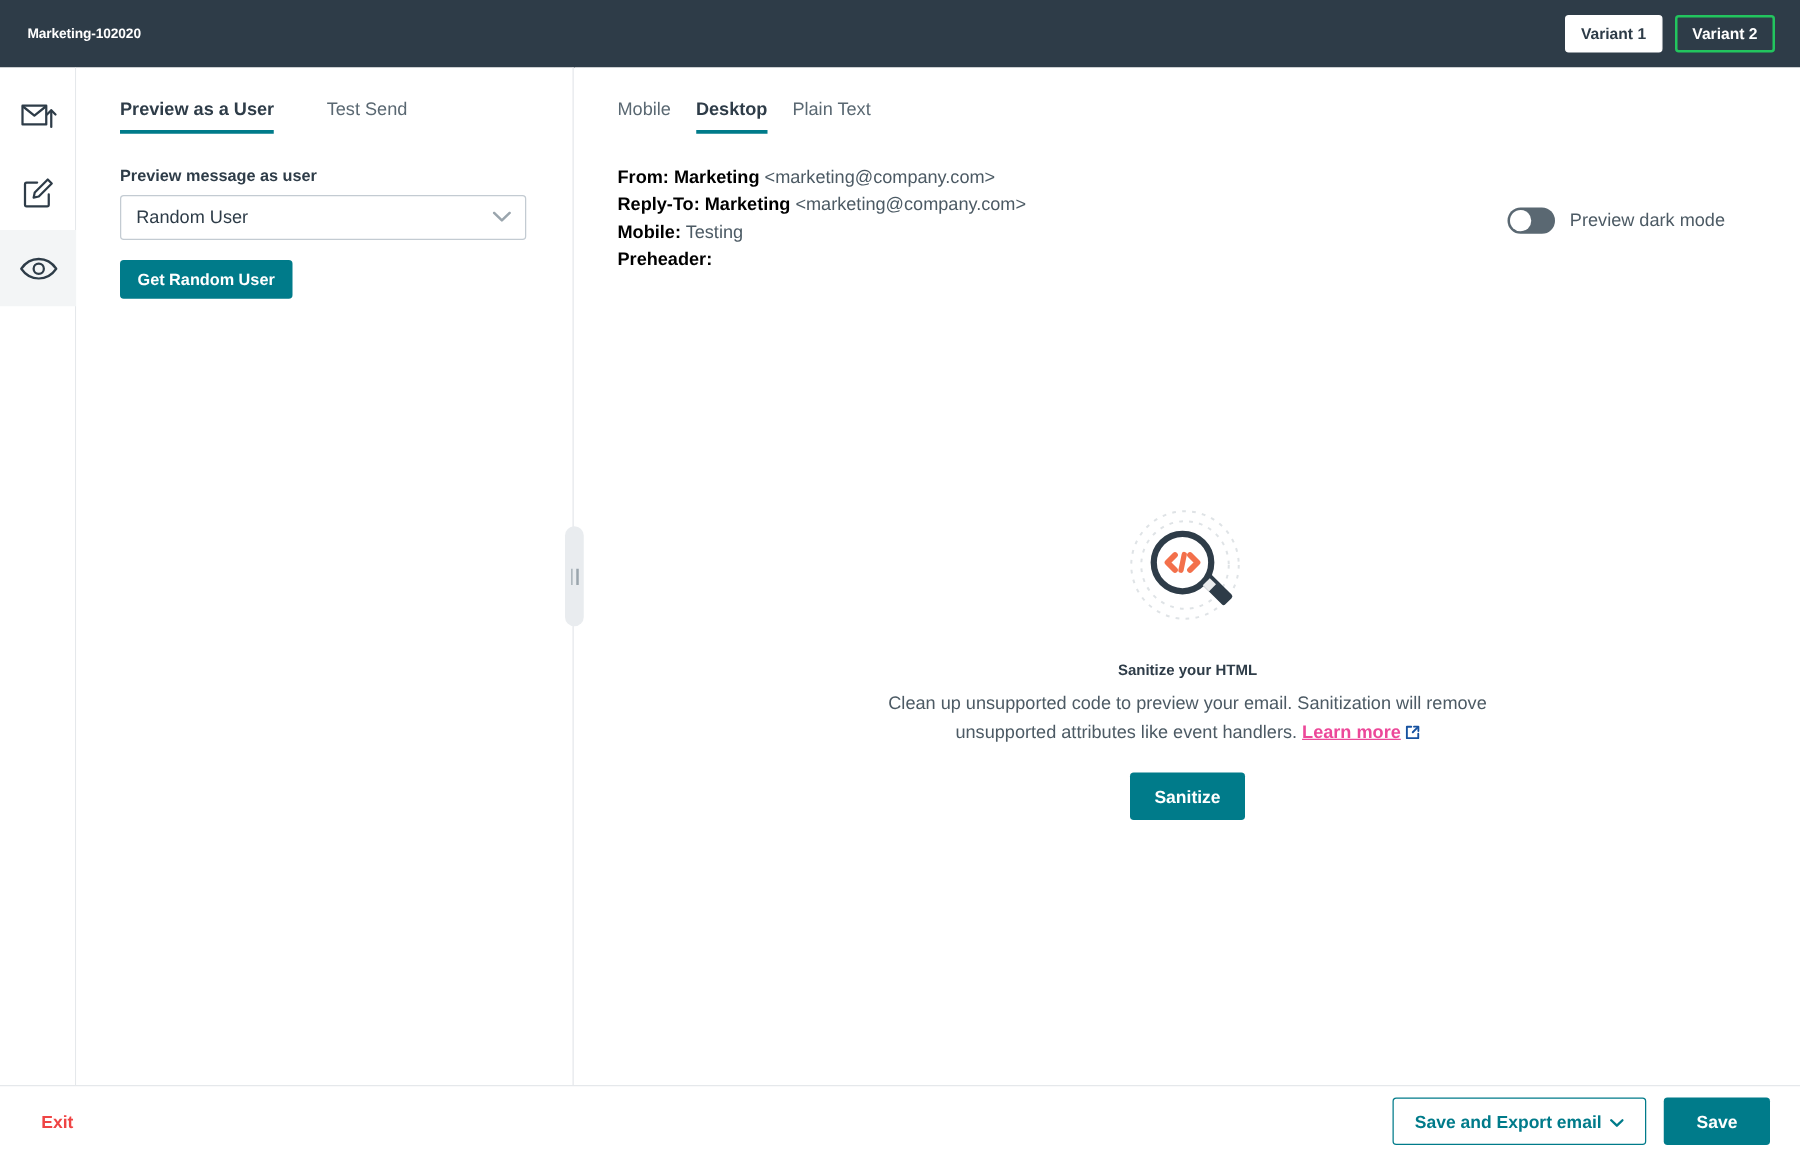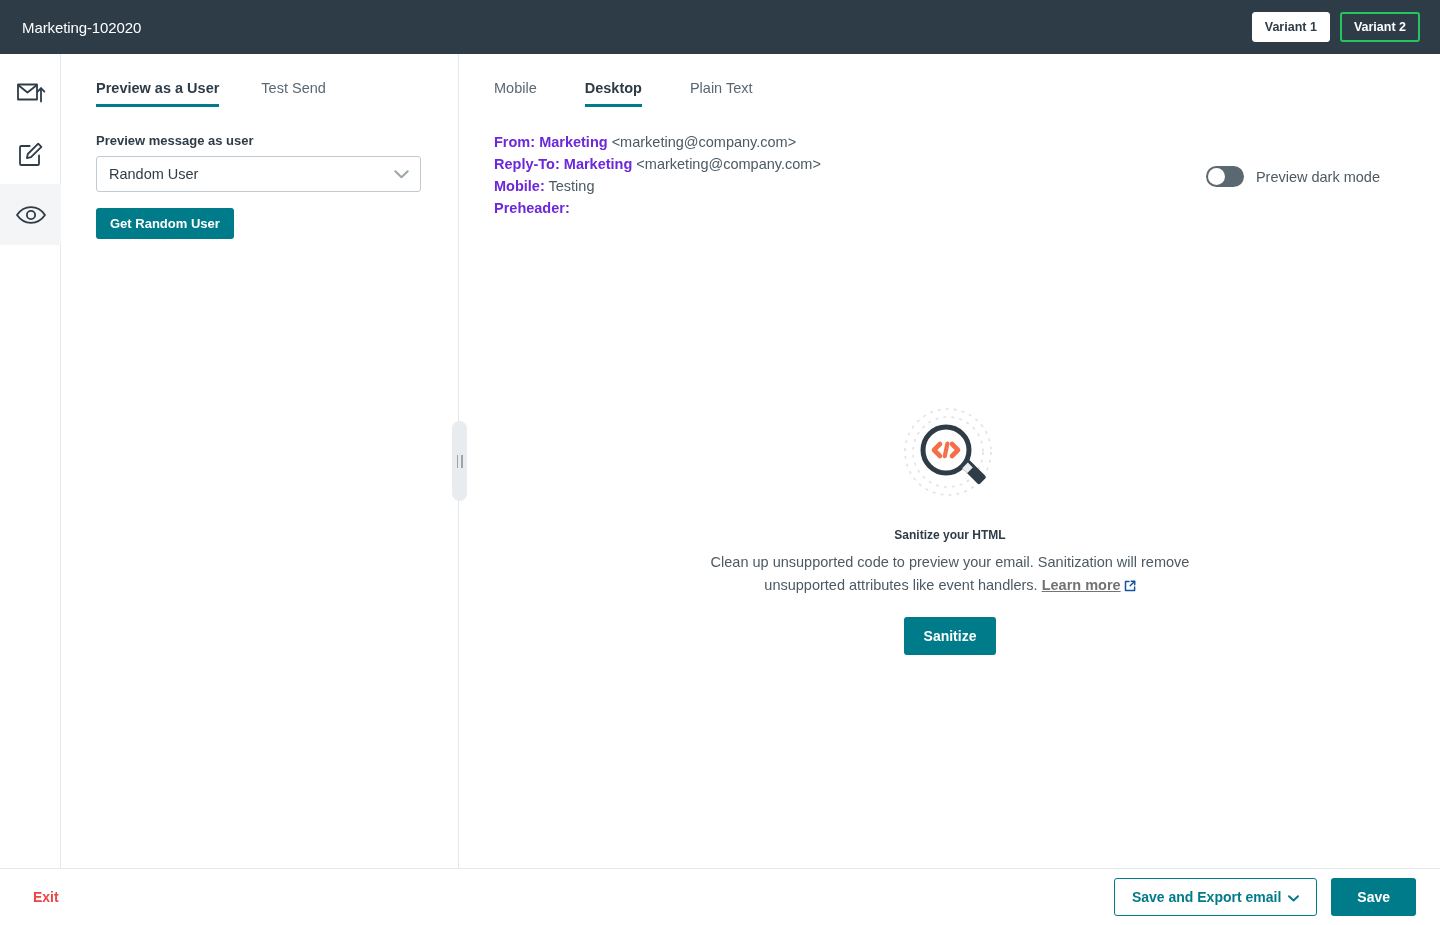--- a/index.html
+++ b/index.html
@@ -26,22 +26,22 @@
     top: 0; left: 0;
     width: 1440px; height: 54px;
     background: #2e3c48;
     display: flex;
     align-items: center;
     justify-content: space-between;
     padding: 0 20px 0 22px;
   }
   .topbar-title {
     color: #ffffff;
-    font-size: 15px;
-    font-weight: normal;
+    font-size: 11px;
+    font-weight: bold;
     letter-spacing: -0.1px;
   }
   .variant-group { display: flex; gap: 10px; }
   .variant-btn {
     min-width: 78px;
     height: 30px;
     padding: 0 12px;
     border-radius: 3px;
     font-size: 12.5px;
     font-weight: bold;
@@ -187,29 +187,29 @@
   .right-panel {
     position: absolute;
     top: 54px; left: 460px;
     width: 980px;
     height: 814px;
     background: #ffffff;
     padding: 26px 34px 0 34px;
   }
   .right-tabs {
     display: flex;
-    gap: 48px;
+    gap: 20px;
     margin-bottom: 24px;
   }
   .meta {
     font-size: 14.5px;
     color: #4c5a64;
     line-height: 22px;
   }
-  .meta b { color: #6d28d9; font-weight: bold; }
+  .meta b { color: #000000; font-weight: bold; }
 
   .dark-toggle-wrap {
     position: absolute;
     right: 60px;
     top: 112px;
     display: flex;
     align-items: center;
     gap: 12px;
   }
   .toggle {
@@ -251,21 +251,21 @@
   }
   .empty-desc {
     margin-top: 9px;
     width: 480px;
     text-align: center;
     font-size: 14.5px;
     line-height: 23px;
     color: #4c5a64;
   }
   .learn-link {
-    color: #737373;
+    color: #ec4899;
     font-weight: bold;
     text-decoration: underline;
     cursor: pointer;
     white-space: nowrap;
   }
   .ext-icon { vertical-align: -2px; margin-left: 3px; }
   .btn-sanitize {
     margin-top: 18px;
     height: 38px;
     padding: 0 20px;

